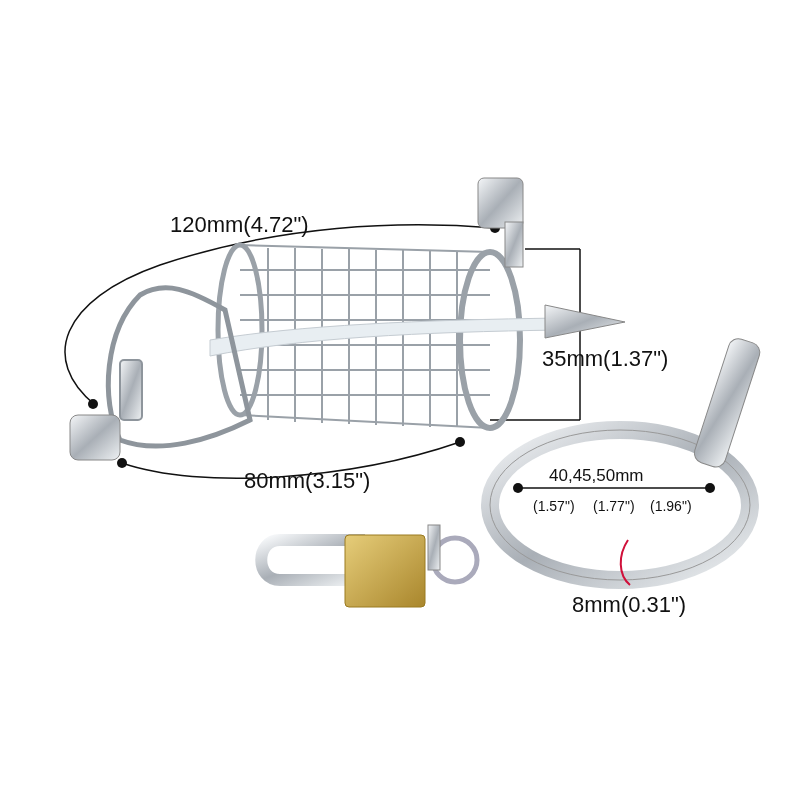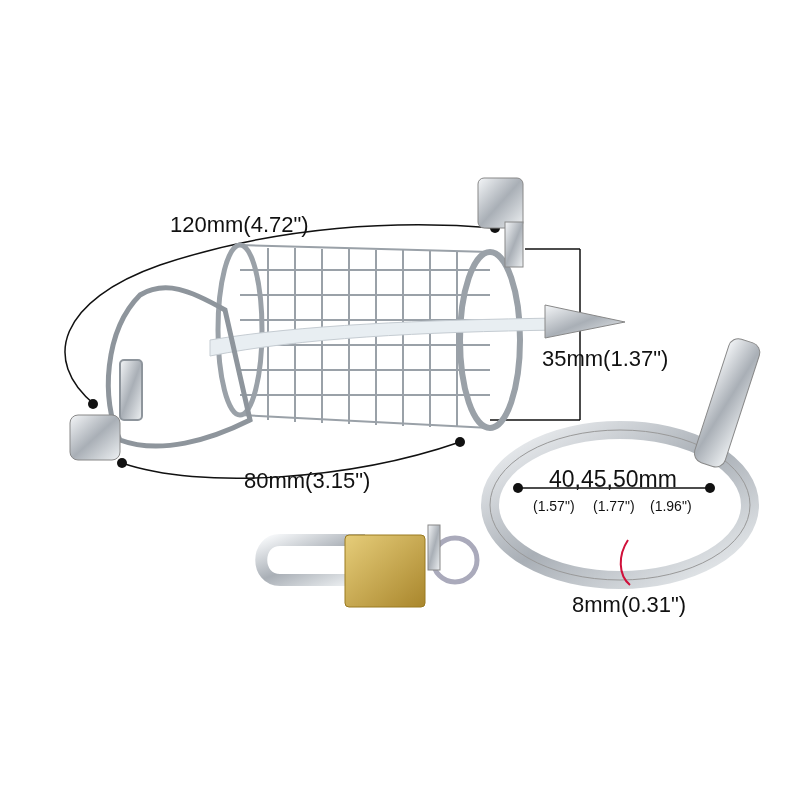--- a/index.html
+++ b/index.html
@@ -88,18 +88,18 @@
       <path d="M355 580 L280 580 C255 580, 255 540, 280 540 L365 540" fill="none" stroke="url(#metal)" stroke-width="12"></path>
       <rect x="345" y="535" width="80" height="72" rx="4" fill="url(#brass)" stroke="#9a7a20"></rect>
       <circle cx="455" cy="560" r="22" fill="none" stroke="#aab" stroke-width="5"></circle>
       <rect x="428" y="525" width="12" height="45" fill="url(#metal)" stroke="#888"></rect>
     </g>
   </svg>
 
   <span class="label" style="left:170px; top:212px;">120mm(4.72")</span>
   <span class="label" style="left:244px; top:468px;">80mm(3.15")</span>
   <span class="label" style="left:542px; top:346px;">35mm(1.37")</span>
-  <span class="label" style="left:549px; top:466px; font-size:23px;">40,45,50mm</span>
+  <span class="label" style="left:549px; top:466px; font-size:17px;">40,45,50mm</span>
   <span class="label small" style="left:533px; top:498px;">(1.57")</span>
   <span class="label small" style="left:593px; top:498px;">(1.77")</span>
   <span class="label small" style="left:650px; top:498px;">(1.96")</span>
   <span class="label" style="left:572px; top:592px;">8mm(0.31")</span>
 </div>
 
 </body></html>

